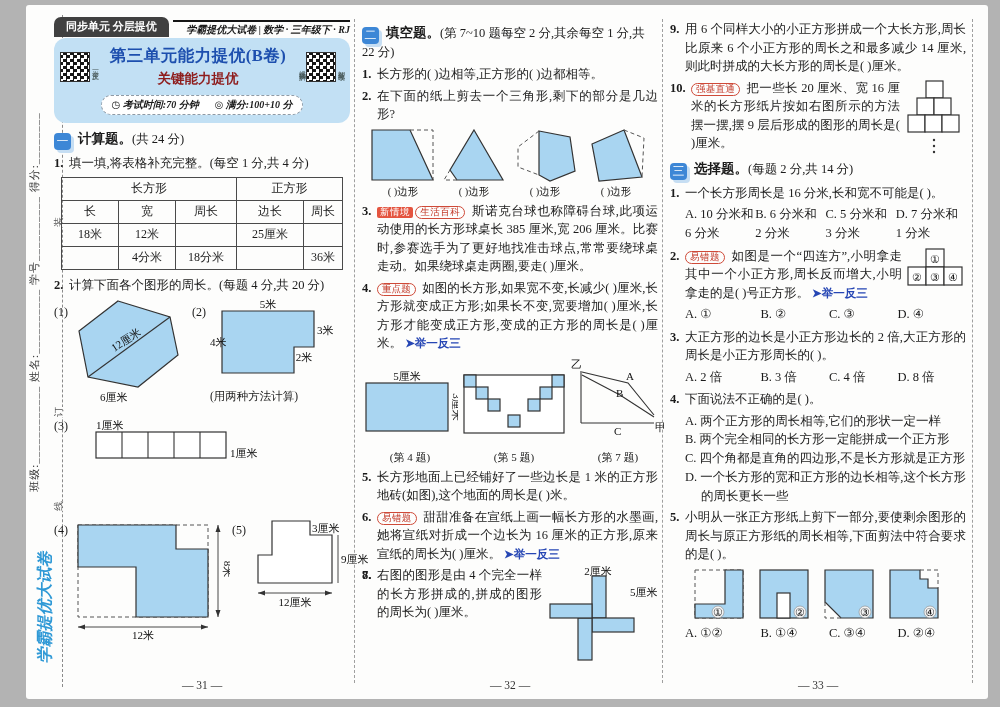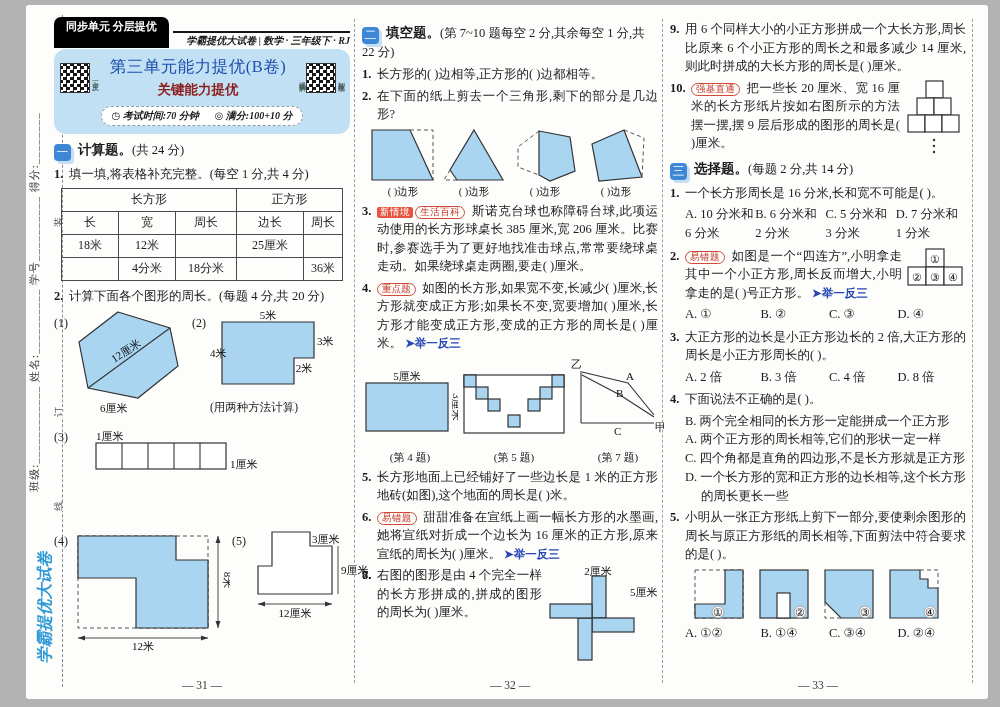--- a/index.html
+++ b/index.html
@@ -15,31 +15,31 @@
           font-size:16px;font-weight:bold;font-style:italic;color:#2f99d6;white-space:nowrap}
   
   .col{position:absolute;top:12px;height:676px}
   #col1{left:28px;width:296px}
   #col2{left:336px;width:296px}
   #col3{left:644px;width:296px}
   .vsep{position:absolute;top:14px;height:664px;border-left:1px dashed #9f9f9f}
   .pagenum{position:absolute;bottom:2px;left:0;width:100%;text-align:center;font-size:11.5px;color:#333}
   
   .hdr-top{display:flex;align-items:flex-end}
-  .badge{background:#000000;color:#fff;font-size:11px;font-weight:bold;padding:2px 12px 14px;border-radius:7px 7px 0 0;white-space:nowrap}
+  .badge{background:#404040;color:#fff;font-size:11px;font-weight:bold;padding:2px 12px 3px;border-radius:7px 7px 0 0;white-space:nowrap}
   .series{flex:1;border-top:2px solid #151515;margin-left:4px;padding-top:1px;text-align:right;
           font-size:10px;font-weight:bold;font-style:italic;white-space:nowrap}
   .panel{background:#c2e0f4;border-radius:12px;padding:7px 6px 8px;margin-top:1px}
   .panel-main{display:flex;align-items:center;justify-content:space-between}
   .qrgrp{display:flex;align-items:center;gap:1px}
   .qr{width:30px;height:30px;background:#fff;border:1px solid #333;
       background-image:repeating-conic-gradient(#161616 0% 25%, #ffffff 0% 50%);background-size:7px 7px;background-origin:content-box;padding:2px;box-sizing:border-box}
   .qrcap{writing-mode:vertical-rl;font-size:7px;color:#455;letter-spacing:1px;line-height:1}
   .titles{text-align:center;flex:1;padding:0 2px}
-  .t1{color:#1d4fae;font-size:16.5px;font-weight:normal;letter-spacing:.5px;white-space:nowrap}
+  .t1{color:#1d4fae;font-size:16.5px;font-weight:bold;letter-spacing:.5px;white-space:nowrap}
   .t2{color:#8e1d1d;font-size:13.5px;font-weight:bold;margin-top:3px}
   .pill{margin:7px auto 0;width:max-content;max-width:100%;background:#fff;border:1.5px dashed #8f9aa5;border-radius:10px;
         font-size:10px;font-style:italic;font-weight:bold;padding:2px 10px;display:flex;gap:16px;white-space:nowrap}
   
   .sec{margin:7px 0 4px;font-size:13.5px}
   .sec-icon{display:inline-block;width:17px;height:17px;background:#3d87d6;color:#fff;text-align:center;
             line-height:17px;border-radius:4px;font-size:12px;box-shadow:3px 3px 0 #c6def3;margin-right:7px;vertical-align:-2px}
   .sec b{font-size:13.5px}
   .sec .meta{font-weight:normal;font-size:12.5px}
   .q{position:relative;padding-left:15px;font-size:12.5px;line-height:1.48;text-align:justify;margin:3px 0}
@@ -436,22 +436,22 @@
         <span>B. 3 倍</span>
       <span>C. 4 倍</span>
         <span>D. 8 倍</span>
     </div>
 
     <div class="q">
       <span class="n">4.</span>
       <span>下面说法不正确的是(      )。</span>
     </div>
     <div class="optlines">
+      <div>A. 两个正方形的周长相等,它们的形状一定一样</div>
       <div>B. 两个完全相同的长方形一定能拼成一个正方形</div>
-      <div>A. 两个正方形的周长相等,它们的形状一定一样</div>
       <div>C. 四个角都是直角的四边形,不是长方形就是正方形</div>
       <div>D. 一个长方形的宽和正方形的边长相等,这个长方形的周长更长一些</div>
     </div>
 
     <div class="q">
       <span class="n">5.</span>
       <span>小明从一张正方形纸上剪下一部分,要使剩余图形的周长与原正方形纸的周长相等,下面剪法中符合要求的是(      )。</span>
     </div>
     <div class="c5figs">
       <svg width="56" height="56" viewBox="0 0 56 56">

